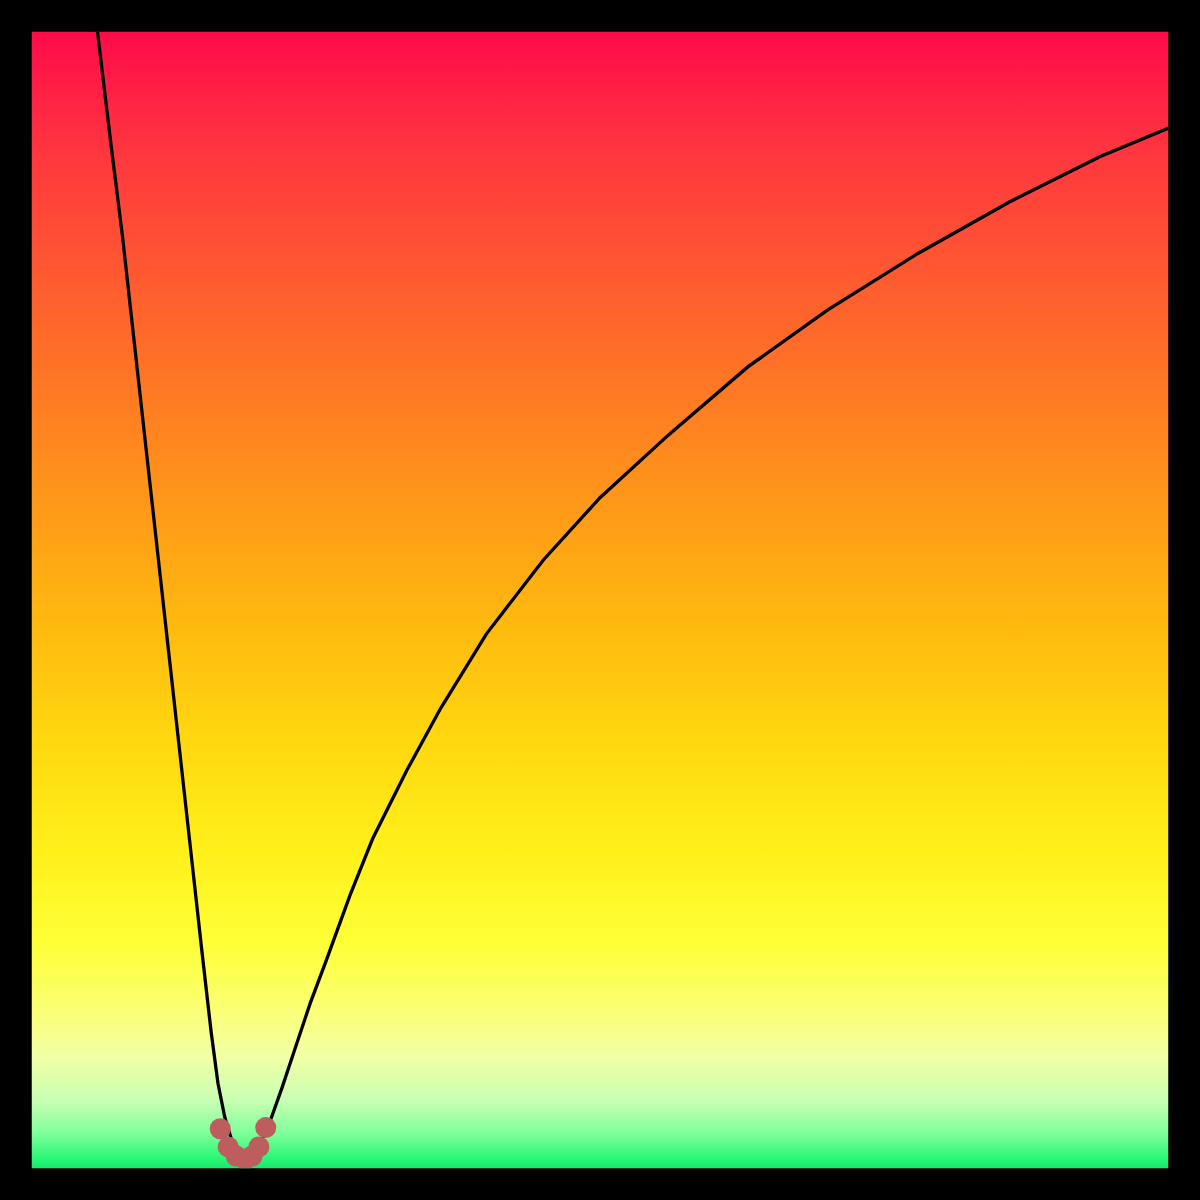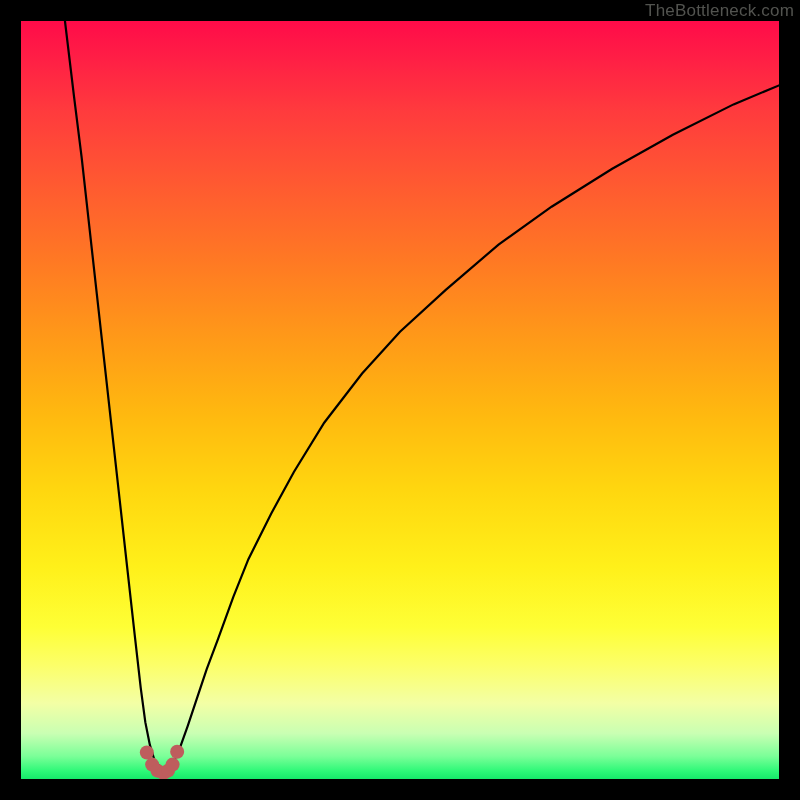--- a/index.html
+++ b/index.html
@@ -82,14 +82,13 @@
           <circle cx="125.83" cy="731.47" r="7" fill="#be5d5d"></circle>
           <circle cx="131.13" cy="743.60" r="7" fill="#be5d5d"></circle>
           <circle cx="136.44" cy="749.66" r="7" fill="#be5d5d"></circle>
           <circle cx="142.50" cy="751.94" r="7" fill="#be5d5d"></circle>
           <circle cx="147.05" cy="749.66" r="7" fill="#be5d5d"></circle>
           <circle cx="151.60" cy="743.60" r="7" fill="#be5d5d"></circle>
           <circle cx="156.15" cy="730.71" r="7" fill="#be5d5d"></circle>
         </g>
     </svg>
   </div>
-  <div class="watermark">TheBottleneck.com</div>
 </div>
 
 </body></html>

